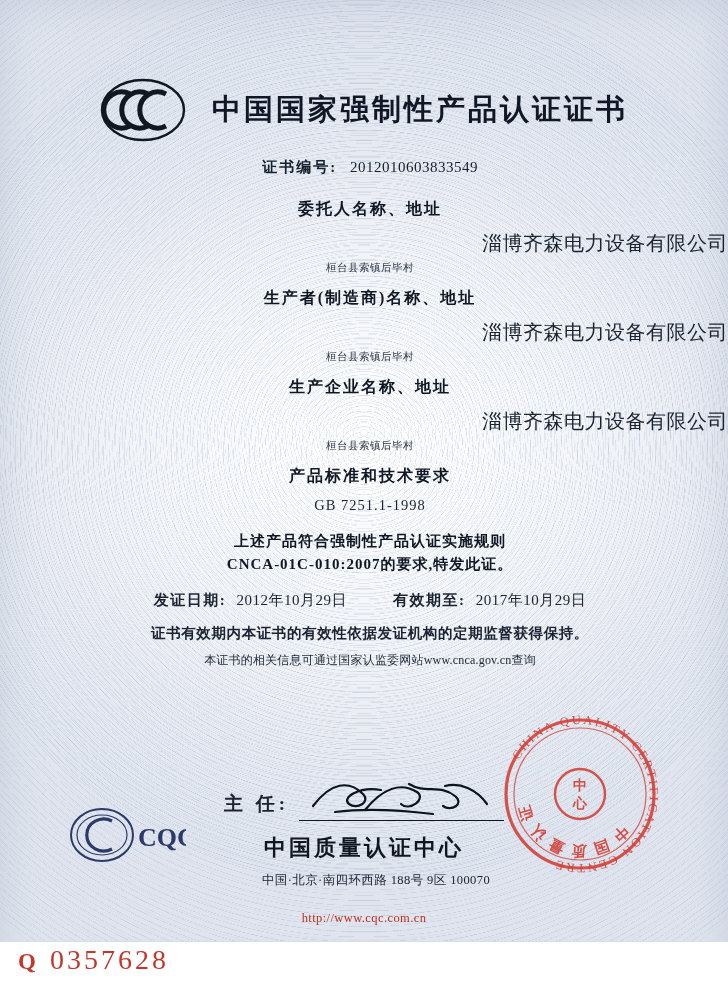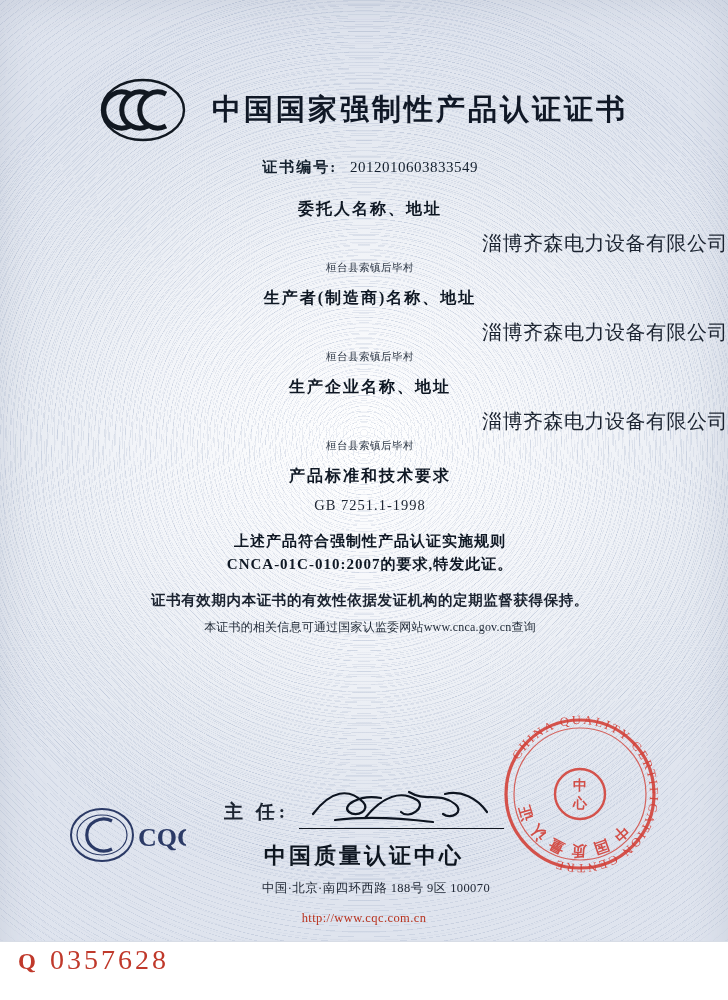--- a/index.html
+++ b/index.html
@@ -230,21 +230,21 @@
   .org-name {
     font-size: 22px;
     font-weight: bold;
     letter-spacing: 3px;
     margin-bottom: 9px;
     color: #0e1620;
   }
   .address {
     font-size: 12.5px;
     letter-spacing: 0.4px;
-    margin-bottom: 14px;
+    margin-bottom: 22px;
     padding-left: 24px;
   }
   .website {
     font-size: 12.5px;
     letter-spacing: 0.4px;
     color: #b8331f;
   }
 
   
   .cqc-logo {
@@ -338,20 +338,30 @@
     <div class="section">
       <div class="section-head">产品标准和技术要求</div>
       <div class="standard-value">GB 7251.1-1998</div>
     </div>
 
     <div class="statement">
       <div>上述产品符合强制性产品认证实施规则</div>
       <div>CNCA-01C-010:2007的要求,特发此证。</div>
     </div>
 
+    <div class="dates">
+      <div class="grp">
+        <span class="lab">发证日期:</span>
+        <span class="val">2012年10月29日</span>
+      </div>
+      <div class="grp">
+        <span class="lab">有效期至:</span>
+        <span class="val">2017年10月29日</span>
+      </div>
+    </div>
 
     <div class="note1">证书有效期内本证书的有效性依据发证机构的定期监督获得保持。</div>
     <div class="note2">本证书的相关信息可通过国家认监委网站www.cnca.gov.cn查询</div>
   </div>
 
   <div class="cqc-logo">
     <svg viewBox="0 0 118 62" width="118" height="62" aria-hidden="true">
       <ellipse cx="34" cy="31" rx="31" ry="26" fill="none" stroke="#2b3a66" stroke-width="2"></ellipse>
       <ellipse cx="34" cy="31" rx="25" ry="20" fill="none" stroke="#2b3a66" stroke-width="1.2"></ellipse>
       <path d="M44 17 A17 16 0 1 0 44 45" fill="none" stroke="#2b3a66" stroke-width="3.2"></path>

